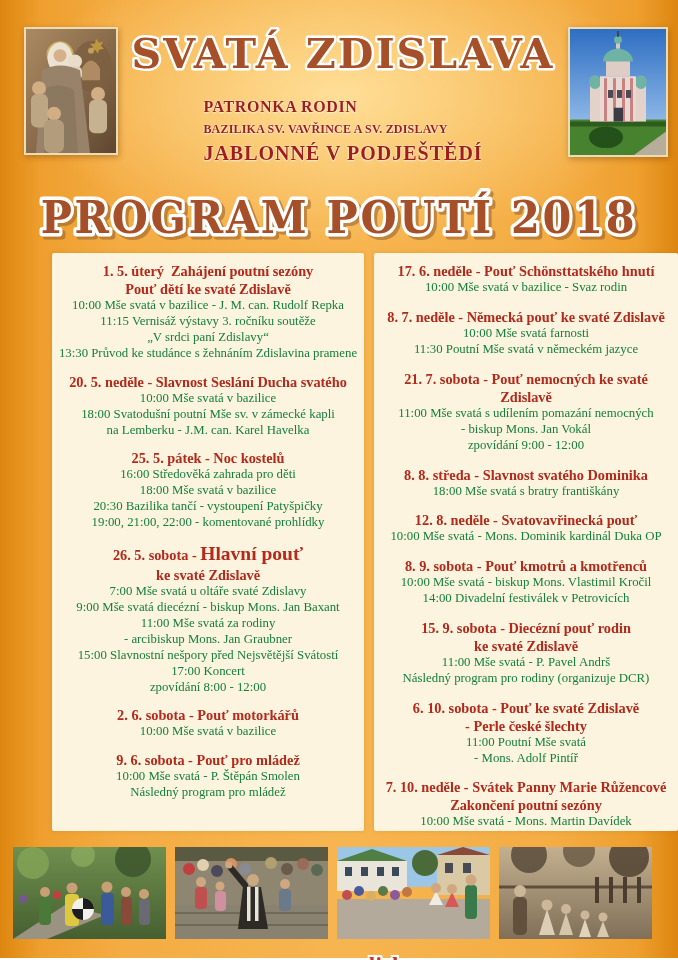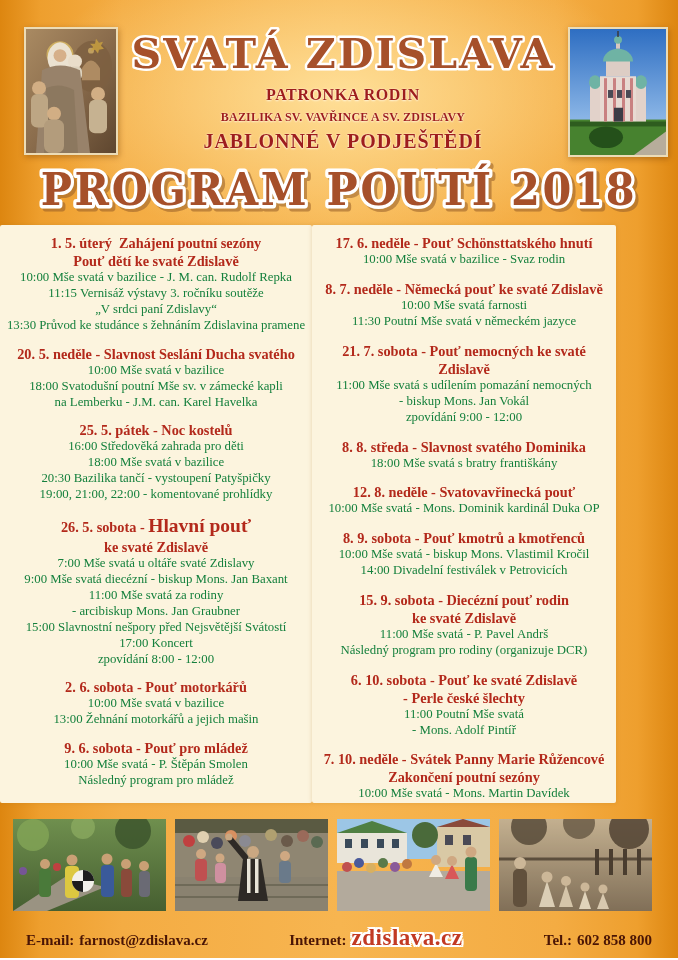--- a/index.html
+++ b/index.html
@@ -14,31 +14,31 @@
       linear-gradient(90deg,#dd8610 0%,#ee9f2e 6%,#f4ac43 18%,#f7b550 50%,#f4ac43 82%,#ee9f2e 94%,#dd8610 100%);
   }
   
   .header{display:flex;justify-content:space-between;align-items:flex-start;padding:27px 24px 0;}
   .img-frame{flex:0 0 auto;border:2px solid #ecdcb6;box-shadow:1px 2px 6px rgba(110,55,0,.4);line-height:0;background:#fff;}
   .img-frame.left{width:90px;height:124px;}
   .img-frame.right{width:96px;height:126px;}
   .img-frame svg{width:100%;height:100%;}
   .header-center{flex:1;display:flex;flex-direction:column;align-items:center;padding:0 4px;}
   .main-title-svg{width:442px;height:56px;margin-top:0;}
-  .subtitles{margin-top:0;text-align:center;}
+  .subtitles{margin-top:12px;text-align:left;}
   .sub{font-weight:bold;color:#9e1d1d;line-height:1.55;
        text-shadow:0 0 2px rgba(255,248,225,.95),0 1px 2px rgba(255,248,225,.8);}
   .sub1{font-size:16px;letter-spacing:.6px;}
   .sub2{font-size:12px;letter-spacing:.2px;}
   .sub3{font-size:20px;letter-spacing:1px;}
   
-  .program-title-wrap{text-align:center;margin-top:3px;line-height:0;}
+  .program-title-wrap{text-align:center;margin-top:19px;line-height:0;}
   .program-title-svg{width:628px;height:58px;filter:drop-shadow(3px 3px 0 rgba(150,92,40,.55));}
   
-  .columns{display:flex;justify-content:flex-start;margin-top:7px;}
+  .columns{display:flex;justify-content:flex-end;gap:10px;margin-top:7px;}
   .panel{background:#fcf4de;height:578px;box-sizing:border-box;padding:9px 6px;
          text-align:center;overflow:hidden;border-radius:2px;box-shadow:0 0 4px rgba(170,110,20,.25);}
   #col-left{width:312px;}
   #col-right{width:304px;}
   .event{margin-bottom:11px;}
   #col-right .event{margin-bottom:12px;}
   .event-heading{font-weight:bold;color:#b3291b;font-size:14.3px;line-height:1.26;}
   .heading-line{white-space:pre-wrap;}
   .heading-big{font-size:19.5px;}
   .event-details{color:#15803d;font-size:12.8px;line-height:1.24;}
@@ -193,21 +193,20 @@
             <div class="detail-line">17:00 Koncert</div>
             <div class="detail-line">zpovídání 8:00 - 12:00</div>
           </div>
         </div>
         <div class="event">
           <div class="event-heading">
             <div class="heading-line">2. 6. sobota - Pouť motorkářů</div>
           </div>
           <div class="event-details">
             <div class="detail-line">10:00 Mše svatá v bazilice</div>
-            <div class="detail-line">13:00 Žehnání motorkářů a jejich mašin</div>
           </div>
         </div>
         <div class="event">
           <div class="event-heading">
             <div class="heading-line">9. 6. sobota - Pouť pro mládež</div>
           </div>
           <div class="event-details">
             <div class="detail-line">10:00 Mše svatá - P. Štěpán Smolen</div>
             <div class="detail-line">Následný program pro mládež</div>
           </div>

